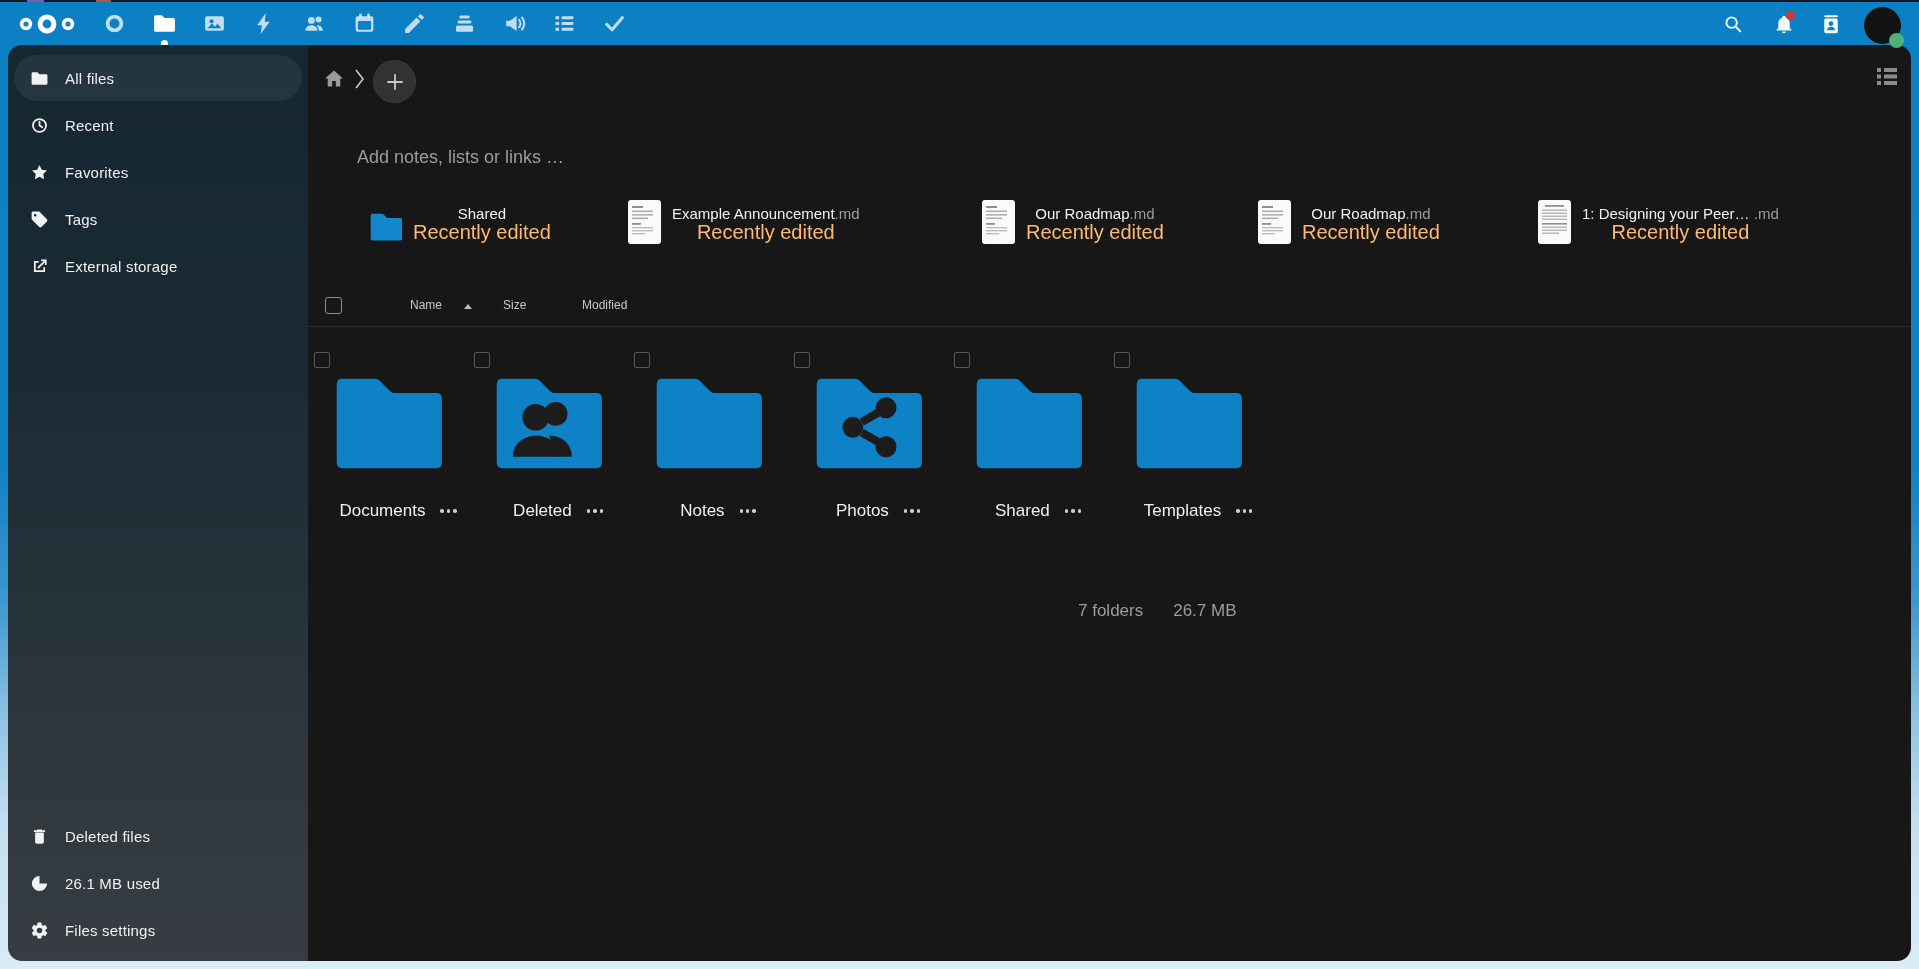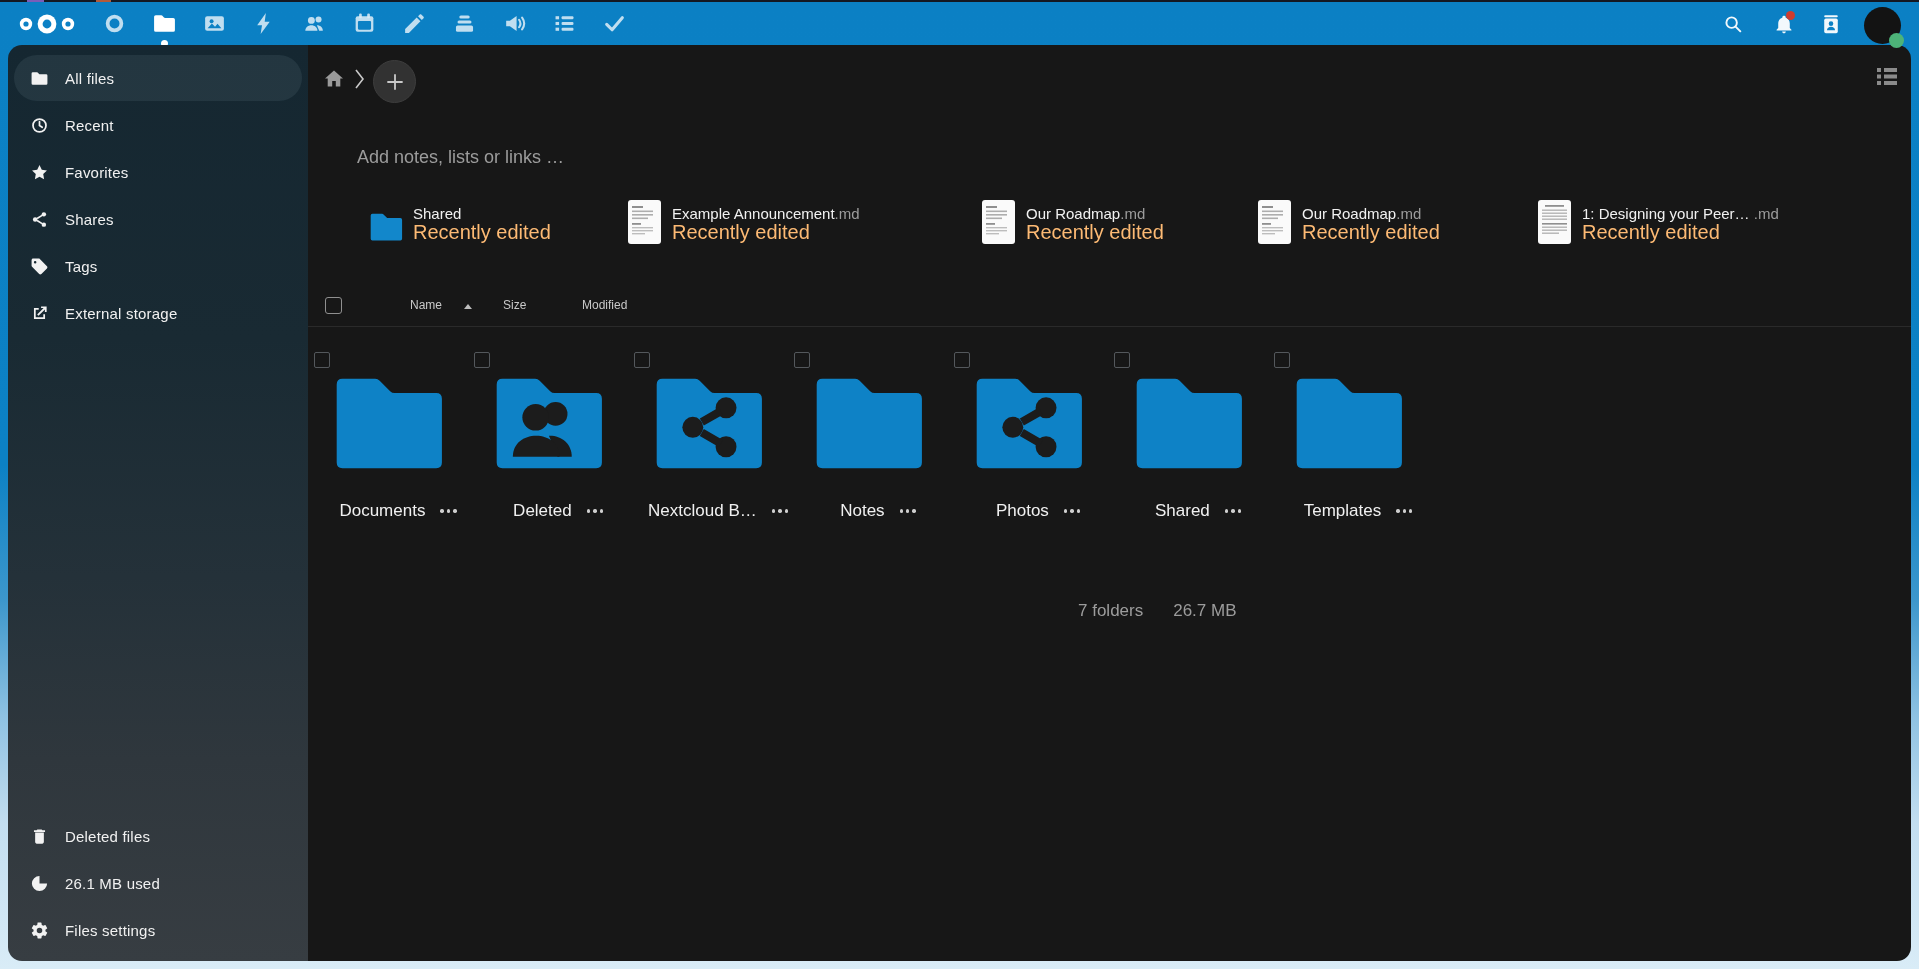--- a/index.html
+++ b/index.html
@@ -1,20 +1,20 @@
 <!DOCTYPE html>
 <html><head>
 <meta charset="utf-8">
 <style>
   * { margin:0; padding:0; box-sizing:border-box; }
   html,body { width:1919px; height:969px; overflow:hidden; }
   body { font-family:"Liberation Sans", sans-serif; }
 
   .screen{ position:relative; width:1919px; height:969px; overflow:hidden;
-    background:linear-gradient(180deg,#0b80c4 0%,#0c81c5 48%,#3d97cc 62%,#8fc2e2 74%,#c3def0 85%,#d9ecf7 100%);}
+    background:linear-gradient(180deg,#0b80c4 0%,#0c81c5 48%,#3d97cc 62%,#8fc2e2 74%,#c3def0 85%,#d9ecf7 100%);text-align:center;}
 
   
   .titlestrip{ position:absolute; left:0; top:0; width:1919px; height:2px; background:#141822; }
   .titlestrip .seg1{ position:absolute; left:27px; top:0; width:17px; height:2px; background:#7b5db8;}
   .titlestrip .seg2{ position:absolute; left:96px; top:0; width:15px; height:2px; background:#b35a3a;}
 
   
   .topbar{ position:absolute; left:0; top:2px; width:1919px; height:43px; }
   .logo{ position:absolute; left:17px; top:8px; width:60px; height:28px; cursor:pointer; }
   .appmenu{ position:absolute; left:89px; top:0; height:43px; display:flex; }
@@ -227,29 +227,20 @@
         <span>Recent</span>
       </div>
       <div class="sitem">
         <svg viewBox="0 0 24 24">
             <path class="si" d="M12 2.6l2.9 5.9 6.5.9-4.7 4.6 1.1 6.5-5.8-3-5.8 3 1.1-6.5L2.6 9.4l6.5-.9z"></path>
           </svg>
         <span>Favorites</span>
       </div>
       <div class="sitem">
         <svg viewBox="0 0 24 24">
-            <circle class="si" cx="17.5" cy="5.5" r="2.8"></circle>
-            <circle class="si" cx="6.5" cy="12" r="2.8"></circle>
-            <circle class="si" cx="17.5" cy="18.5" r="2.8"></circle>
-            <path class="si-stroke" d="M8.9 10.8l6.4-4M8.9 13.2l6.4 4" stroke-width="2.1"></path>
-          </svg>
-        <span>Shares</span>
-      </div>
-      <div class="sitem">
-        <svg viewBox="0 0 24 24">
             <path class="si" fill-rule="evenodd" d="M21.4 11.6l-9-9C12 2.2 11.5 2 11 2H4C2.9 2 2 2.9 2 4v7c0 .5.2 1 .6 1.4l9 9c.4.4.9.6 1.4.6s1-.2 1.4-.6l7-7c.4-.4.6-.9.6-1.4s-.2-1-.6-1.4zM6.5 8.1a1.6 1.6 0 1 1 0-3.2 1.6 1.6 0 0 1 0 3.2z"></path>
           </svg>
         <span>Tags</span>
       </div>
       <div class="sitem">
         <svg viewBox="0 0 24 24">
             <path class="si" d="M14 3h7v7h-2.2V6.8l-8.1 8.1-1.6-1.6 8.1-8.1H14zM5 5h6v2.2H7.2v9.6h9.6V13H19v6H5z"></path>
           </svg>
         <span>External storage</span>
       </div>
@@ -438,40 +429,20 @@
         <div class="lblrow">
             <span class="fname">Deleted</span>
             <span class="dots">
               <i></i>
               <i></i>
               <i></i>
             </span>
           </div>
       </div>
 
-      <div class="tile">
-        <span class="cb"></span>
-        <svg class="fldr" viewBox="0 0 24 21">
-          <path fill="#0e82c6" d="M1.2 2.4Q1.2 1.2 2.4 1.2h6.9q.55 0 .95.4l2.2 2.2q.4.4.95.4h8.75q1.2 0 1.2 1.2v13.4q0 1.2-1.2 1.2H2.4q-1.2 0-1.2-1.2z"></path>
-          <g>
-              <circle cx="15.8" cy="7.3" r="2.2" fill="#1c1c1c"></circle>
-              <circle cx="8.8" cy="11.4" r="2.2" fill="#1c1c1c"></circle>
-              <circle cx="15.8" cy="15.5" r="2.2" fill="#1c1c1c"></circle>
-              <path d="M10.7 10.3l4-2.3M10.7 12.5l4 2.3" stroke="#1c1c1c" stroke-width="1.7"></path>
-            </g>
-        </svg>
-        <div class="lblrow">
-            <span class="fname">Nextcloud B…</span>
-            <span class="dots">
-              <i></i>
-              <i></i>
-              <i></i>
-            </span>
-          </div>
-      </div>
 
       <div class="tile">
         <span class="cb"></span>
         <svg class="fldr" viewBox="0 0 24 21">
             <path fill="#0e82c6" d="M1.2 2.4Q1.2 1.2 2.4 1.2h6.9q.55 0 .95.4l2.2 2.2q.4.4.95.4h8.75q1.2 0 1.2 1.2v13.4q0 1.2-1.2 1.2H2.4q-1.2 0-1.2-1.2z"></path>
           </svg>
         <div class="lblrow">
             <span class="fname">Notes</span>
             <span class="dots">
               <i></i>

